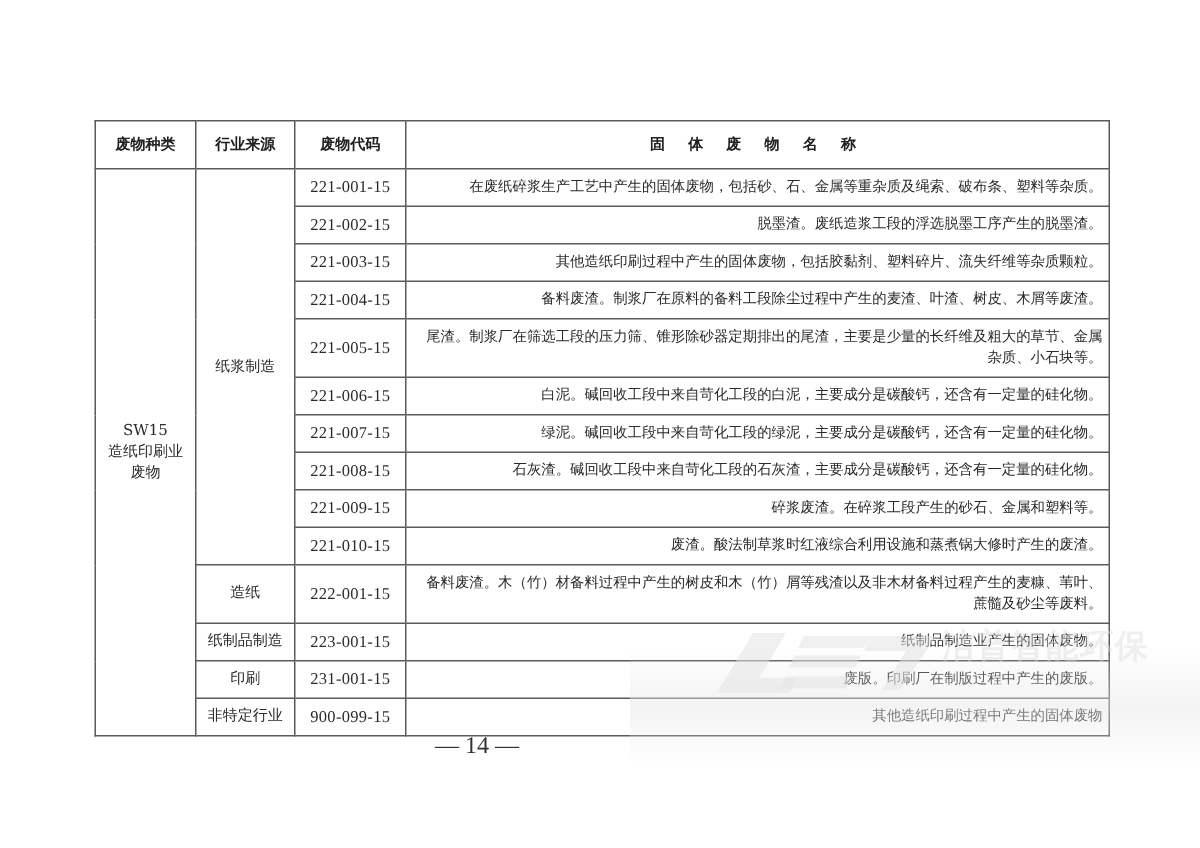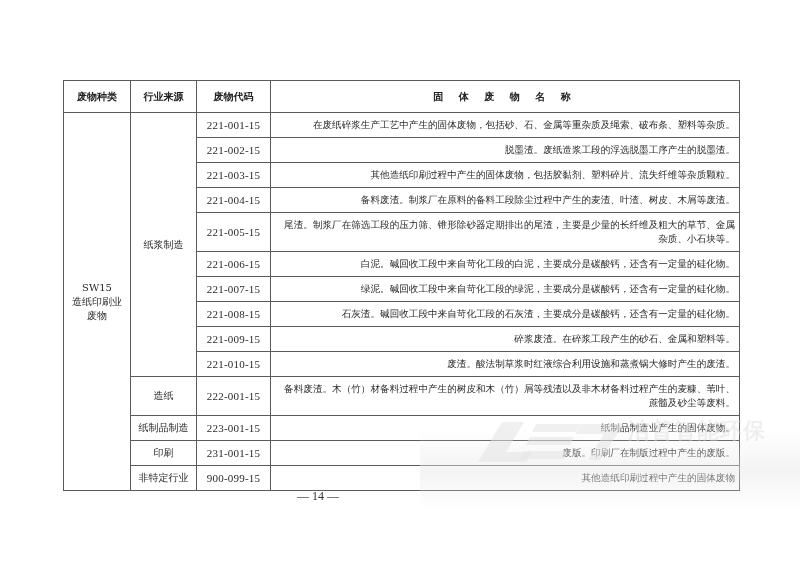--- a/index.html
+++ b/index.html
@@ -61,21 +61,21 @@
       padding-left: 3px;
     }
     tr.r1 td { height: 24px; }
     tr.r2 td { height: 38px; }
     .page-num {
       position: absolute;
       left: 0;
       width: 636px;
       top: 489px;
       text-align: center;
-      font-size: 12px;
+      font-size: 16px;
       font-family: "Liberation Serif", "DejaVu Serif", serif;
       color: #333;
     }
     .watermark {
       position: absolute;
       left: 468px;
       top: 408px;
       width: 320px;
       height: 70px;
       pointer-events: none;

